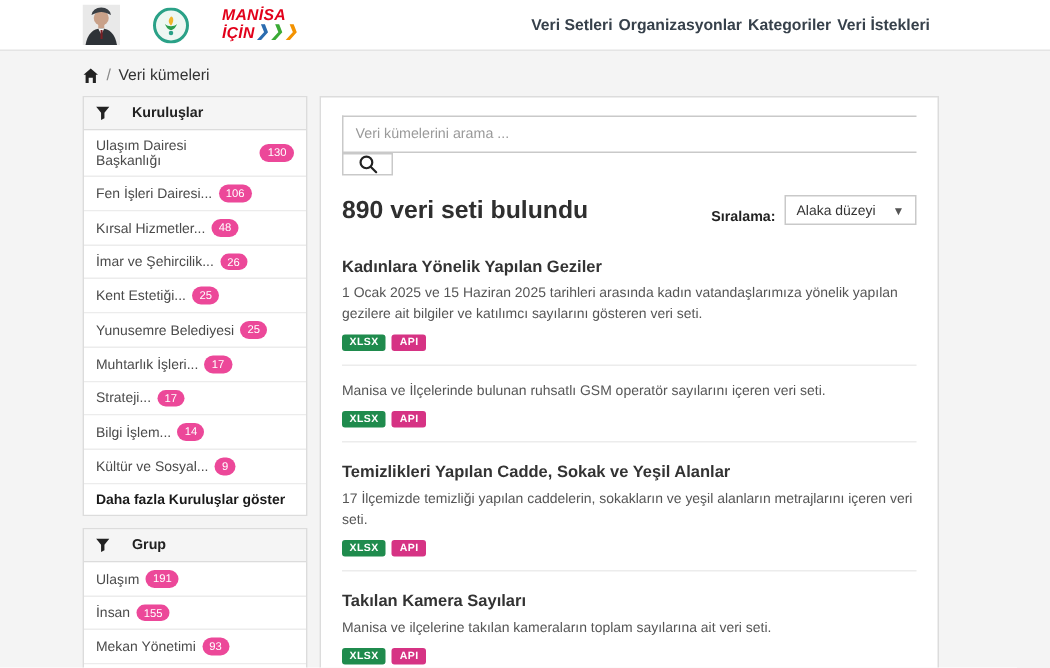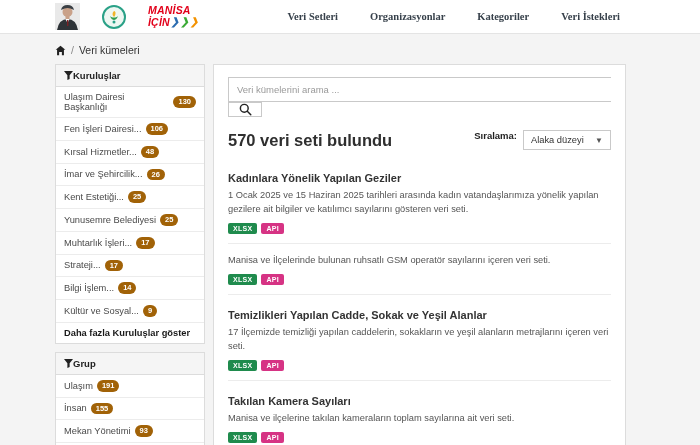--- a/index.html
+++ b/index.html
@@ -18,50 +18,50 @@
   .brand { display:flex; align-items:center; gap:22px;justify-content:center; }
   .brand-photo { width:25px; height:27px; display:block; }
   .brand-emblem { width:24px; height:24px; display:block; }
   .brand-text {
     font-style:italic; font-weight:bold; color:#e2001a;
     font-size:10.5px; line-height:1.05; letter-spacing:.2px;
   }
   .brand-text .row2 { display:flex; align-items:center; gap:1px; }
   .chev { font-weight:bold; font-style:italic; font-size:10px; }
   .chev.c1 { color:#2b6cb0; } .chev.c2 { color:#3aaa35; } .chev.c3 { color:#f39200; }
-  .nav { display:flex; gap:32px;font-family:Liberation Serif, serif; }
+  .nav { display:flex; gap:4px; }
   .nav a {
     font-size:10.5px; font-weight:bold; color:#37414b; text-decoration:none;
   }
   
   .breadcrumb {
     padding:10px 0 8px 55px; font-size:10.5px; color:#333;
     display:flex; align-items:center; gap:5px;
   }
   .breadcrumb svg { display:block; }
   .crumb-sep { color:#888; }
   
   .content { display:flex; align-items:flex-start; gap:8px; padding:0 0 0 55px; }
   
   .sidebar { width:150px; flex-shrink:0; }
   .filter-box { background:#fff; border:1px solid #dcdcdc; margin-bottom:8px; }
   .filter-header {
     background:#f5f5f5; border-bottom:1px solid #dcdcdc;
     padding:5px 8px; font-size:9.5px; font-weight:bold; color:#222;
-    display:flex; align-items:center; gap:0;
+    display:flex; align-items:center; gap:15px;
   }
   .filter-item {
     padding:5px 8px; font-size:9.3px; color:#4a4a4a;
     border-bottom:1px solid #ececec;
     display:flex; align-items:center; gap:4px; cursor:pointer;
     background:#fff;
   }
   .filter-item:last-child { border-bottom:none; }
   .count-badge {
-    background:#a16207; color:#fff; font-size:7.5px; font-weight:bold;
+    background:#ec4899; color:#fff; font-size:7.5px; font-weight:normal;
     padding:1px 5px; border-radius:8px; line-height:1.3; flex-shrink:0;
   }
   .show-more { font-weight:bold; color:#1a1a1a; }
   
   .main-card {
     width:413px; background:#fff; border:1px solid #dcdcdc;
     padding:12px 14px 20px 14px;
   }
   .search-row { display:flex; margin-bottom:13px;flex-direction:column; }
   .search-input {
@@ -72,21 +72,21 @@
   .search-input::placeholder { color:#9a9a9a; }
   .search-btn {
     width:34px; border:1px solid #c9c9c9; background:#fff; cursor:pointer;
     display:flex; align-items:center; justify-content:center;
   }
   .results-row {
     display:flex; justify-content:space-between; align-items:center;
     margin-bottom:8px;
   }
   .results-heading { font-size:16.5px; font-weight:bold; color:#2f2f2f; }
-  .sort-wrap { display:flex; align-items:flex-start; gap:6px; }
+  .sort-wrap { display:flex; align-items:flex-end; gap:6px; }
   .sort-label { font-size:9.5px; font-weight:bold; color:#222; }
   .sort-select {
     border:1px solid #c9c9c9; background:#fff; padding:4px 7px;
     font-size:9.3px; color:#333; display:flex; align-items:center;
     gap:5px; cursor:pointer; min-width:88px; justify-content:space-between;
   }
   .sort-caret { font-size:8px; color:#555; }
   
   .dataset-item { padding:10px 0 9px 0; border-bottom:1px solid #ececec; }
   .dataset-item:last-child { border-bottom:none; }
@@ -237,21 +237,21 @@
       <input class="search-input" type="text" placeholder="Veri kümelerini arama ..." style="">
       <button class="search-btn">
         <svg width="13" height="13" viewBox="0 0 16 16">
           <circle cx="6.5" cy="6.5" r="4.8" fill="none" stroke="#222" stroke-width="1.8"></circle>
           <line x1="10.2" y1="10.2" x2="14.5" y2="14.5" stroke="#222" stroke-width="1.8" stroke-linecap="round"></line>
         </svg>
       </button>
     </div>
 
     <div class="results-row">
-      <div class="results-heading">570 veri seti bulundu</div>
+      <div class="results-heading">890 veri seti bulundu</div>
       <div class="sort-wrap">
         <span class="sort-label">Sıralama:</span>
         <div class="sort-select">
           <span>Alaka düzeyi</span>
           <span class="sort-caret">▼</span>
         </div>
       </div>
     </div>
 
     <div class="dataset-list">

